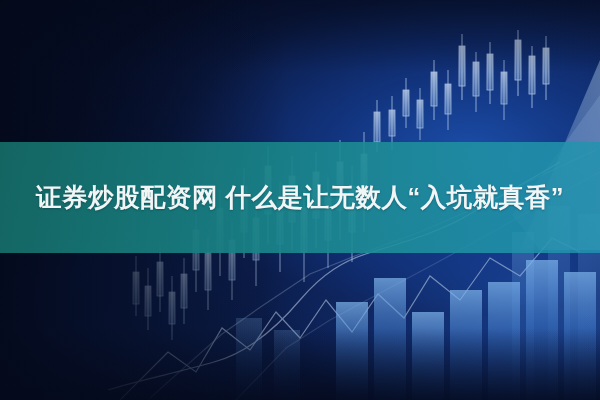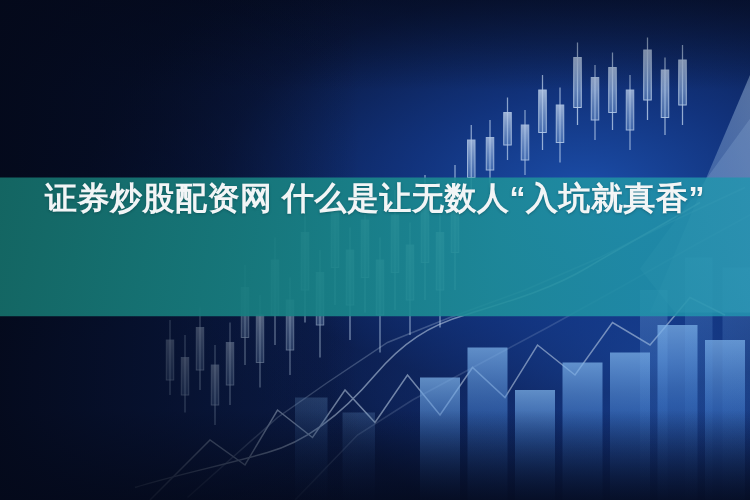--- a/index.html
+++ b/index.html
@@ -61,20 +61,21 @@
         rgba(30,142,154,0.90) 66%,
         rgba(32,146,168,0.88) 84%,
         rgba(34,148,176,0.84) 100%);
   }
   .banner-inner {
     position: absolute;
     inset: 0;
     display: flex;
     flex-direction: column;
     align-items: center;
+    justify-content: center;
     gap: 2px;
   }
   .headline-line {
     color: #f2f5f6;
     font-size: 25.5px;
     font-weight: bold;
     letter-spacing: 0.5px;
     line-height: 1.38;
     white-space: nowrap;
     text-align: center;

